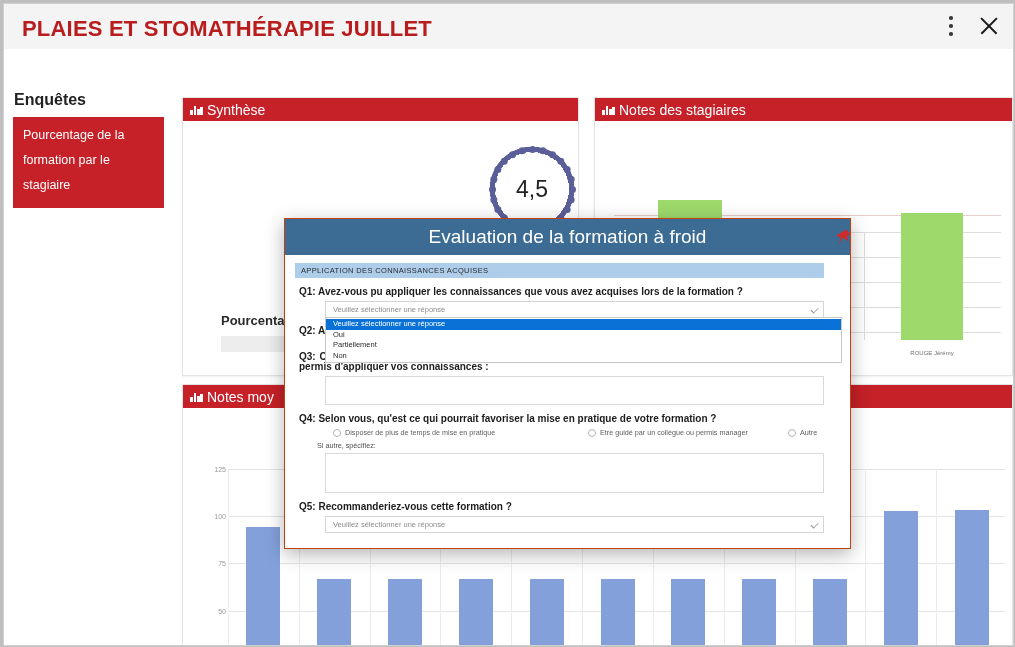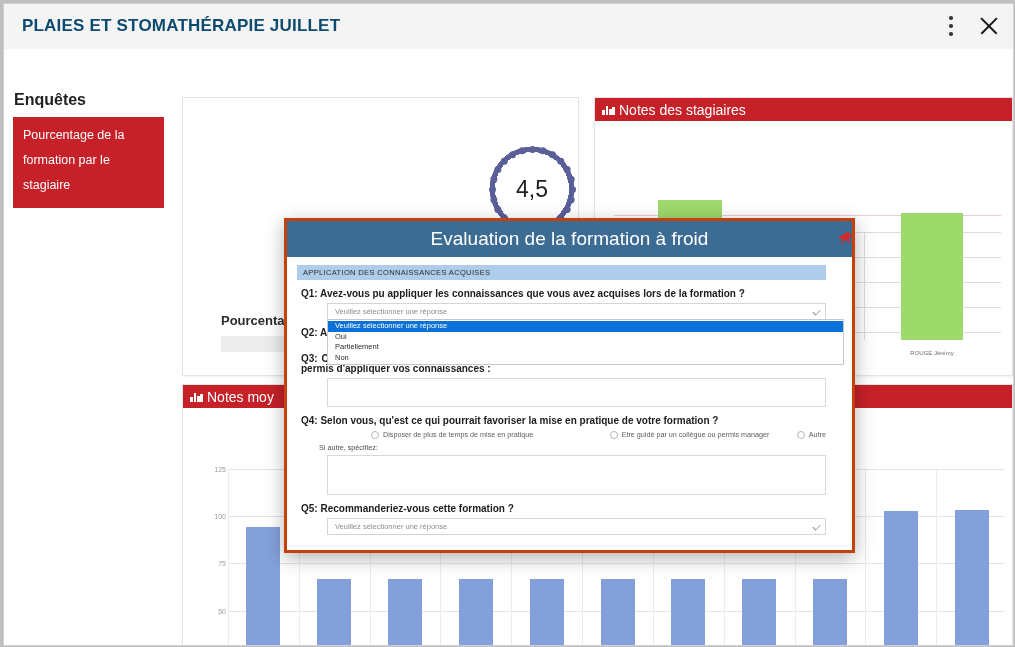--- a/index.html
+++ b/index.html
@@ -13,21 +13,21 @@
     position:absolute;left:3px;top:3px;width:1009px;height:641px;
     background:#ffffff;border:1px solid #d0d0d0;overflow:hidden;
   }
   
   .topbar{
     position:absolute;left:0;top:0;width:100%;height:45px;
     background:#f4f4f4;
   }
   .app-title{
     position:absolute;left:18px;top:12px;
-    font-size:17px;font-weight:bold;color:#0c4a6e;letter-spacing:.2px;
+    font-size:22px;font-weight:bold;color:#b91c1c;letter-spacing:.2px;
   }
   .win-actions{position:absolute;right:10px;top:8px;display:flex;align-items:center;gap:14px;}
   .kebab{width:20px;height:26px;position:relative;cursor:pointer;}
   .kebab i{position:absolute;left:8px;width:3.5px;height:3.5px;border-radius:50%;background:#3a3a3a;}
   .kebab i:nth-child(1){top:3px;}
   .kebab i:nth-child(2){top:11px;}
   .kebab i:nth-child(3){top:19px;}
   .closex{width:28px;height:28px;position:relative;cursor:pointer;}
   .closex:before,.closex:after{
     content:"";position:absolute;left:3px;top:13px;width:22px;height:1.6px;background:#1a1a1a;
@@ -129,21 +129,21 @@
   .nm-vgrid i{position:absolute;top:0;bottom:0;width:1px;background:#ececec;}
   .nm-bars{position:absolute;left:44px;right:6px;top:60px;height:236px;}
   .nm-bar{
     position:absolute;bottom:0;width:34px;background:#83a0da;
     border-bottom:1.5px solid #d75a8c;
   }
 
   
   .modal{
     position:absolute;left:280px;top:214px;width:565px;height:329px;
-    background:#000000;border:3px solid #c2410c;
+    background:#000000;border:1px solid #c2410c;
     box-shadow:0 5px 18px rgba(0,0,0,.30);overflow:hidden;
   }
   .modal-head{
     height:36px;background:#3c6c93;position:relative;
     display:flex;align-items:center;justify-content:center;
   }
   .modal-title{color:#fff;font-size:19px;font-weight:normal;}
   .pin{
     position:absolute;right:-2px;top:9px;width:18px;height:18px;
   }
@@ -172,21 +172,21 @@
   .optionlist div.sel{background:#0a72d6;color:#fff;}
   .textarea{
     margin:0 0 9px 30px;border:1px solid #d9d9d9;background:#fff;height:27px;
   }
   .textarea.tall{height:38px;}
   .radios{display:flex;margin:2px 0 0 38px;font-size:7.2px;color:#5d5d5d;}
   .radio{display:flex;align-items:center;gap:4px;}
   .radio .dot{
     width:6px;height:6px;border:1px solid #b5b5b5;border-radius:50%;background:#fff;display:inline-block;
   }
-  .r1{width:255px;margin-left:36px;}
+  .r1{width:255px;}
   .r2{width:200px;}
   .sub-note{font-size:7.2px;color:#4e4e4e;margin:4px 0 3px 22px;}
 </style>
 </head>
 <body>
 
 <div class="app">
 
   <div class="topbar">
     <div class="app-title">PLAIES ET STOMATHÉRAPIE JUILLET</div>
@@ -204,20 +204,29 @@
   <div class="body">
 
     <div class="sidebar">
       <h2>Enquêtes</h2>
       <div class="side-item">Pourcentage de la formation par le stagiaire</div>
     </div>
 
     <div class="content">
 
       <div class="card" id="card-synthese">
+        <div class="card-head">
+          <span class="bars-icon">
+              <i></i>
+              <i></i>
+              <i></i>
+              <i></i>
+            </span>
+          <span>Synthèse</span>
+        </div>
         <div class="badge-wrap">
           <div class="badge">
             <div class="spikes" id="badge-spikes">
                 <span style="transform: translate(40px, 0px);"></span>
                 <span style="transform: translate(38.637px, 10.3528px);"></span>
                 <span style="transform: translate(34.641px, 20px);"></span>
                 <span style="transform: translate(28.2843px, 28.2843px);"></span>
                 <span style="transform: translate(20px, 34.641px);"></span>
                 <span style="transform: translate(10.3528px, 38.637px);"></span>
                 <span style="transform: translate(2.44929e-15px, 40px);"></span>

